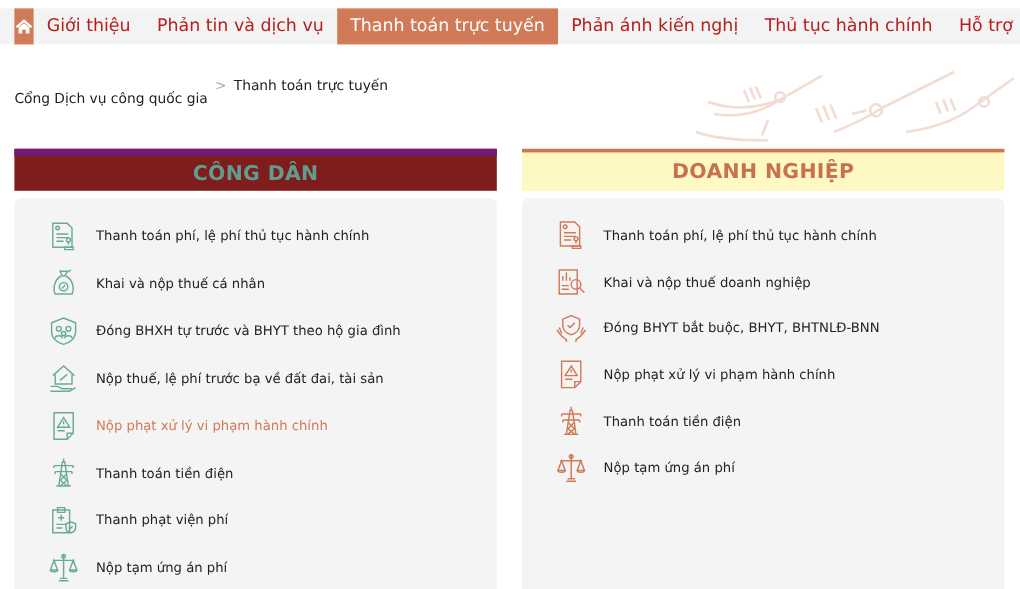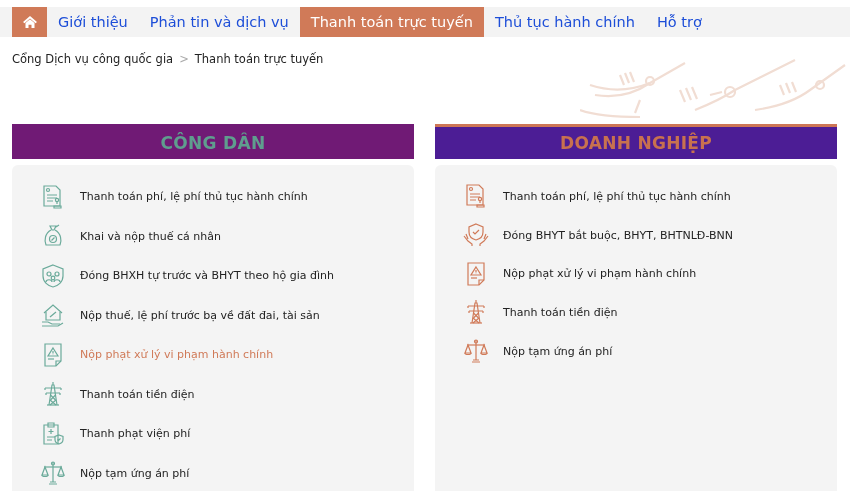--- a/index.html
+++ b/index.html
@@ -9,43 +9,43 @@
   .topnav {
     position: absolute; left: 0; top: 7px; width: 850px; height: 30px;
     background: #f3f3f3; display: flex; align-items: stretch;
   }
   .nav-home {
     margin-left: 12px; width: 35px; background: #d07a58;
     display: flex; align-items: center; justify-content: center; cursor: pointer;
   }
   .nav-item {
     display: flex; align-items: center; padding: 0 11px;
-    font-size: 14.5px; color: #1d4ed8; white-space: nowrap; cursor: pointer;
+    font-size: 14.5px; color: #b91c1c; white-space: nowrap; cursor: pointer;
   }
   .nav-item.active { background: #d07a58; color: #ffffff; }
 
   .breadcrumb {
     position: absolute; left: 12px; top: 52px; font-size: 11.5px; color: #222;
     display: flex; align-items: center;
   }
   .breadcrumb .sep { color: #aaa; margin: 0 6px; }
-  .breadcrumb a { color: #222; text-decoration: none; cursor: pointer; }
+  .breadcrumb a { color: #222; text-decoration: none; cursor: pointer; margin-top: 23px; }
 
   .birds { position: absolute; left: 580px; top: 55px; width: 270px; height: 70px; }
 
   .col { position: absolute; top: 124px; width: 402px; }
   .col.left { left: 12px; }
   .col.right { left: 435px; }
 
   .col-header {
     height: 35px; display: flex; align-items: center; justify-content: center;
     font-size: 17px; font-weight: bold; letter-spacing: 0.3px;
   }
-  .col.left .col-header { background: #701a75; border-top: 3px solid #701a75; color: #5f9e8e; }
-  .col.right .col-header { background: #4c1d95; border-top: 3px solid #cd7656; color: #c8714f; }
+  .col.left .col-header { background: #7f1d1d; border-top: 6px solid #701a75; color: #5f9e8e; }
+  .col.right .col-header { background: #fef9c3; border-top: 3px solid #cd7656; color: #c8714f; }
 
   .col-body {
     margin-top: 6px; background: #f4f4f4; border-radius: 6px;
     height: 332px; padding-top: 12px;
   }
   .svc {
     display: flex; align-items: center; height: 39.5px; padding-left: 28px; cursor: pointer;
   }
   .col.right .svc { height: 38.7px; }
   .svc .ico { width: 26px; height: 26px; margin-right: 14px; flex: 0 0 26px; }
@@ -61,20 +61,21 @@
 <div class="topnav">
   <div class="nav-home">
     <svg width="16" height="14" viewBox="0 0 16 14">
       <path d="M8 1 L1 7 L2.5 8.3 L8 3.6 L13.5 8.3 L15 7 Z" fill="#fff"></path>
       <path d="M3.5 8 L3.5 13 L6.5 13 L6.5 9.8 L9.5 9.8 L9.5 13 L12.5 13 L12.5 8 L8 4.3 Z" fill="#fff"></path>
     </svg>
   </div>
   <div class="nav-item">Giới thiệu</div>
   <div class="nav-item">Phản tin và dịch vụ</div>
   <div class="nav-item active">Thanh toán trực tuyến</div>
+  <div class="nav-item">Phản ánh kiến nghị</div>
   <div class="nav-item">Thủ tục hành chính</div>
   <div class="nav-item">Hỗ trợ</div>
 </div>
 
 <div class="breadcrumb">
   <a>Cổng Dịch vụ công quốc gia</a>
   <span class="sep">&gt;</span>
   <span>Thanh toán trực tuyến</span>
 </div>
 
@@ -218,20 +219,32 @@
             <path d="M4 2h12l4 4v16H4z"></path>
             <path d="M7 11h10M7 14h10M7 17h6"></path>
             <circle cx="8" cy="6" r="1.5"></circle>
             <path d="M17 17v3M14 22h7v2h-7z"></path>
             <circle cx="17" cy="16" r="1.6"></circle>
           </svg>
       </span>
       <span class="lbl">Thanh toán phí, lệ phí thủ tục hành chính</span>
     </div>
 
+    <div class="svc">
+      <span class="ico">
+        <svg viewBox="0 0 26 26" fill="none" class="orng" stroke-width="1.2">
+            <path d="M3 3h15v20H3z"></path>
+            <path d="M6 12V8M9 12V5M12 12V9"></path>
+            <path d="M5 16h6M5 19h6"></path>
+            <circle cx="17" cy="15" r="4"></circle>
+            <path d="M20 18l4 4"></path>
+          </svg>
+      </span>
+      <span class="lbl">Khai và nộp thuế doanh nghiệp</span>
+    </div>
 
     <div class="svc">
       <span class="ico">
         <svg viewBox="0 0 26 26" fill="none" class="orng" stroke-width="1.2">
             <path d="M13 2l7 3v5c0 4-3 7-7 8-4-1-7-4-7-8V5z"></path>
             <path d="M10 10l2 2 4-4"></path>
             <path d="M1 14l4 5 4 3v2M25 14l-4 5-4 3v2"></path>
             <path d="M3 12l2 5M23 12l-2 5"></path>
           </svg>
       </span>

